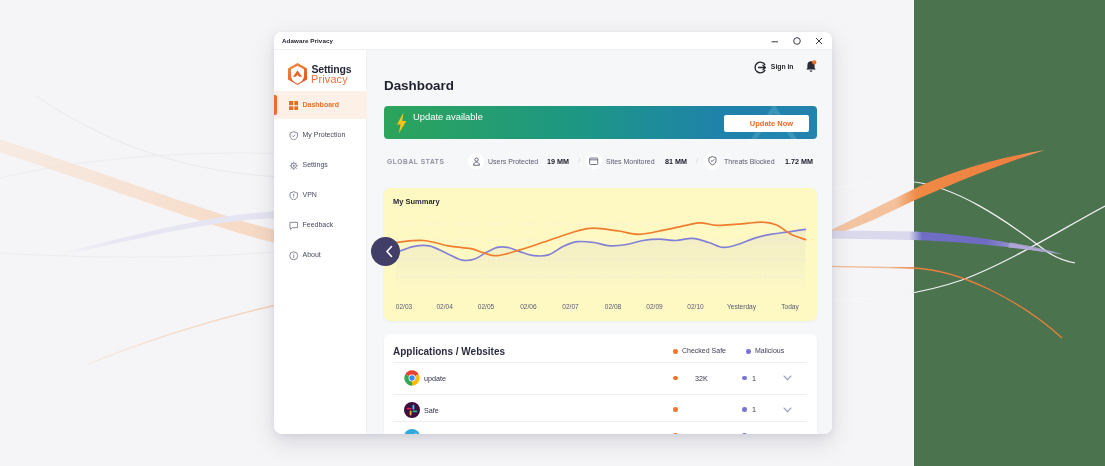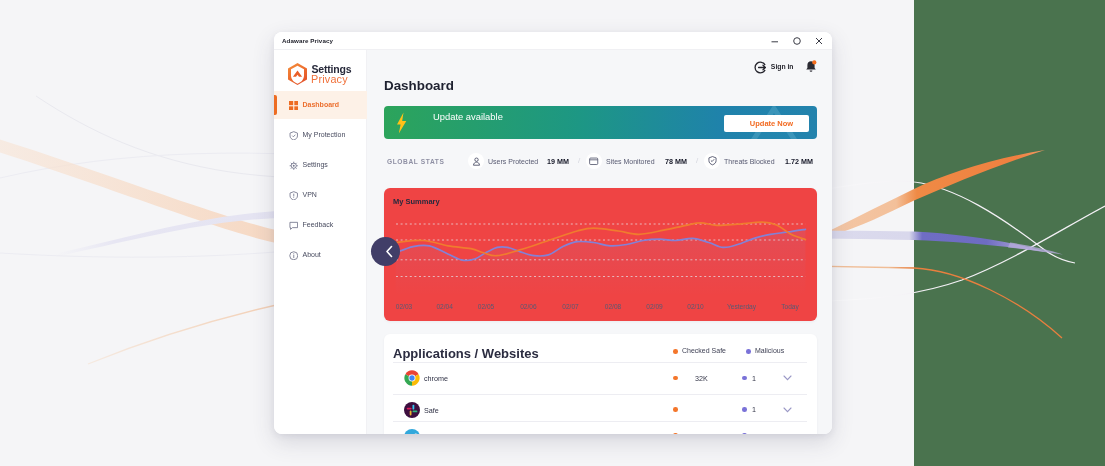--- a/index.html
+++ b/index.html
@@ -17,39 +17,39 @@
   #content { position:absolute; left:93px; top:18px; width:465px; height:384px; background:#f6f7f9; }
   .mi { position:absolute; left:0; width:93px; height:28px; color:#474a5e; }
   .mi .lbl { position:absolute; left:28.5px; top:10px; font-size:7px; line-height:8px; }
   .mi svg { position:absolute; left:14.5px; top:9.5px; }
   .mi.act { background:#fdf1e7; color:#ec7030; }
   .mi.act .lbl { font-weight:bold; }
   .mi.act .bar { position:absolute; left:0; top:4px; width:3px; height:20px; background:#ed6c23; border-radius:0 2px 2px 0; }
   .h1 { position:absolute; left:17px; top:27.5px; font-size:13.4px; font-weight:bold; color:#1e2130; }
   #banner { position:absolute; left:17px; top:56px; width:432.5px; height:33px; border-radius:4px;
     background:linear-gradient(90deg,#2ca45b 0%, #1d9784 45%, #1f82ab 78%, #2383ad 100%); overflow:hidden; }
-  #banner .bt { position:absolute; left:49px; top:5px; font-size:9.4px; color:#fff; }
+  #banner .bt { position:absolute; left:29px; top:5px; font-size:9.4px; color:#fff; }
   #banner .bs { position:absolute; left:32.5px; top:17.5px; font-size:7.1px; color:#f2f7f5; }
   #banner .bs b { text-decoration:underline; }
   #banner .btn { position:absolute; left:340px; top:9px; width:85px; height:17px; background:#fff; border-radius:2px;
     text-align:center; font-size:7.5px; font-weight:bold; color:#f26a21; line-height:17px;padding-left:10px; }
   #stats { position:absolute; left:20px; top:104px; width:430px; height:14px; }
   #stats .gs { position:absolute; left:0; top:3.5px; font-size:6.6px; font-weight:bold; color:#8f90a4; letter-spacing:.6px; }
   .stat .ic { position:absolute; top:-1px; width:16px; height:16px; border-radius:50%; background:#fff; }
   .stat .sl { position:absolute; top:3.5px; font-size:7px; color:#585b72; white-space:nowrap; }
   .stat .sv { position:absolute; top:3px; font-size:7.2px; font-weight:bold; color:#171929; white-space:nowrap; }
   .sep { position:absolute; top:2px; font-size:8px; color:#d4d5de; }
-  #card1 { position:absolute; left:17px; top:138px; width:432.5px; height:132.5px; background:#ef4444; border-radius:6px;
+  #card1 { position:absolute; left:17px; top:138px; width:432.5px; height:132.5px; background:#fef9c3; border-radius:6px;
     box-shadow:0 1px 3px rgba(30,30,60,.05); }
   #card1 h3 { position:absolute; left:9px; top:9px; font-size:7.5px; font-weight:bold; color:#292a3e; }
   #prevbtn { position:absolute; left:-13.5px; top:48.5px; width:29px; height:29px; border-radius:50%;
     background:#413e68; z-index:3; }
   #card2 { position:absolute; left:17px; top:284px; width:432.5px; height:112px; background:#fff; border-radius:6px 6px 0 0;
     box-shadow:0 1px 3px rgba(30,30,60,.05); }
-  #card2 .hd { position:absolute; left:9px; top:11.5px; font-size:13px; font-weight:bold; color:#2b2c40; }
+  #card2 .hd { position:absolute; left:9px; top:11.5px; font-size:10px; font-weight:bold; color:#2b2c40; }
   .dot { position:absolute; width:4.6px; height:4.6px; border-radius:50%; }
   .od { background:#f4762b; } .pd { background:#7a72d8; }
   .lg { position:absolute; top:13px; font-size:7px; color:#3c3e52; }
   .rowline { position:absolute; left:9px; width:414px; height:1px; background:#ededf2; }
   .rw { position:absolute; left:0; width:432.5px; height:29px; }
   .rw .nm { position:absolute; left:40px; font-size:7.2px; color:#2e3044; }
   .rw .vl { position:absolute; font-size:7.2px; color:#343648; }
   #topbar { position:absolute; right:15px; top:7px; height:20px; }
 </style>
 </head>
@@ -220,21 +220,21 @@
       </span>
       <span class="sep" style="left:191px;">/</span>
       <span class="stat">
         <span class="ic" style="left:199px;">
             <svg width="9.4" height="9" viewBox="0 0 9 8" style="position:absolute;left:3.3px;top:3.5px" fill="none" stroke="#474a63" stroke-width="0.75">
               <rect x="0.6" y="0.7" width="7.8" height="6.2" rx="1"></rect>
               <path d="M0.6,2.4 L8.4,2.4"></path>
             </svg>
           </span>
         <span class="sl" style="left:219px;">Sites Monitored</span>
-        <span class="sv" style="left:278px;">78 MM</span>
+        <span class="sv" style="left:278px;">81 MM</span>
       </span>
       <span class="sep" style="left:309px;">/</span>
       <span class="stat">
         <span class="ic" style="left:317px;">
             <svg width="9" height="9.4" viewBox="0 0 8 8.4" style="position:absolute;left:3.5px;top:3.3px" fill="none" stroke="#474a63" stroke-width="0.75">
               <path d="M4,0.5 L7.2,1.7 L7.2,4.2 C7.2,6 5.9,7.2 4,7.9 C2.1,7.2 0.8,6 0.8,4.2 L0.8,1.7 Z"></path>
               <path d="M2.6,4 L3.6,5 L5.5,2.9"></path>
             </svg>
           </span>
         <span class="sl" style="left:337px;">Threats Blocked</span>
@@ -286,21 +286,21 @@
         <span class="lg" style="left:371px;">Malicious</span>
       <div class="rowline" style="top:28px;"></div>
       <div class="rw" style="top:29px;">
         <svg width="16" height="16" viewBox="0 0 48 48" style="position:absolute;left:20px;top:7px">
           <path d="M24,24 L4.1,12.5 A23,23 0 0 1 43.9,12.5 Z" fill="#ea4335"></path>
           <path d="M24,24 L4.1,12.5 A23,23 0 0 0 24,47 Z" fill="#34a853"></path>
           <path d="M24,24 L24,47 A23,23 0 0 0 43.9,12.5 Z" fill="#fbbc05"></path>
           <circle cx="24" cy="24" r="10.4" fill="#fff"></circle>
           <circle cx="24" cy="24" r="8" fill="#4285f4"></circle>
         </svg>
-        <span class="nm" style="top:11px;">chrome</span>
+        <span class="nm" style="top:11px;">update</span>
         <span class="dot od" style="left:289px;top:12.5px;"></span>
           <span class="vl" style="left:299px;top:10.5px;margin-left:12px;">32K</span>
         <span class="dot pd" style="left:358px;top:12.5px;"></span>
           <span class="vl" style="left:368px;top:10.5px;">1</span>
         <svg width="9" height="6" viewBox="0 0 9 6" style="position:absolute;left:399px;top:12px" fill="none" stroke="#9a98c6" stroke-width="1.1" stroke-linecap="round">
             <path d="M1,1 L4.5,4.6 L8,1"></path>
           </svg>
       </div>
       <div class="rowline" style="top:59.5px;"></div>
       <div class="rw" style="top:60.5px;">

